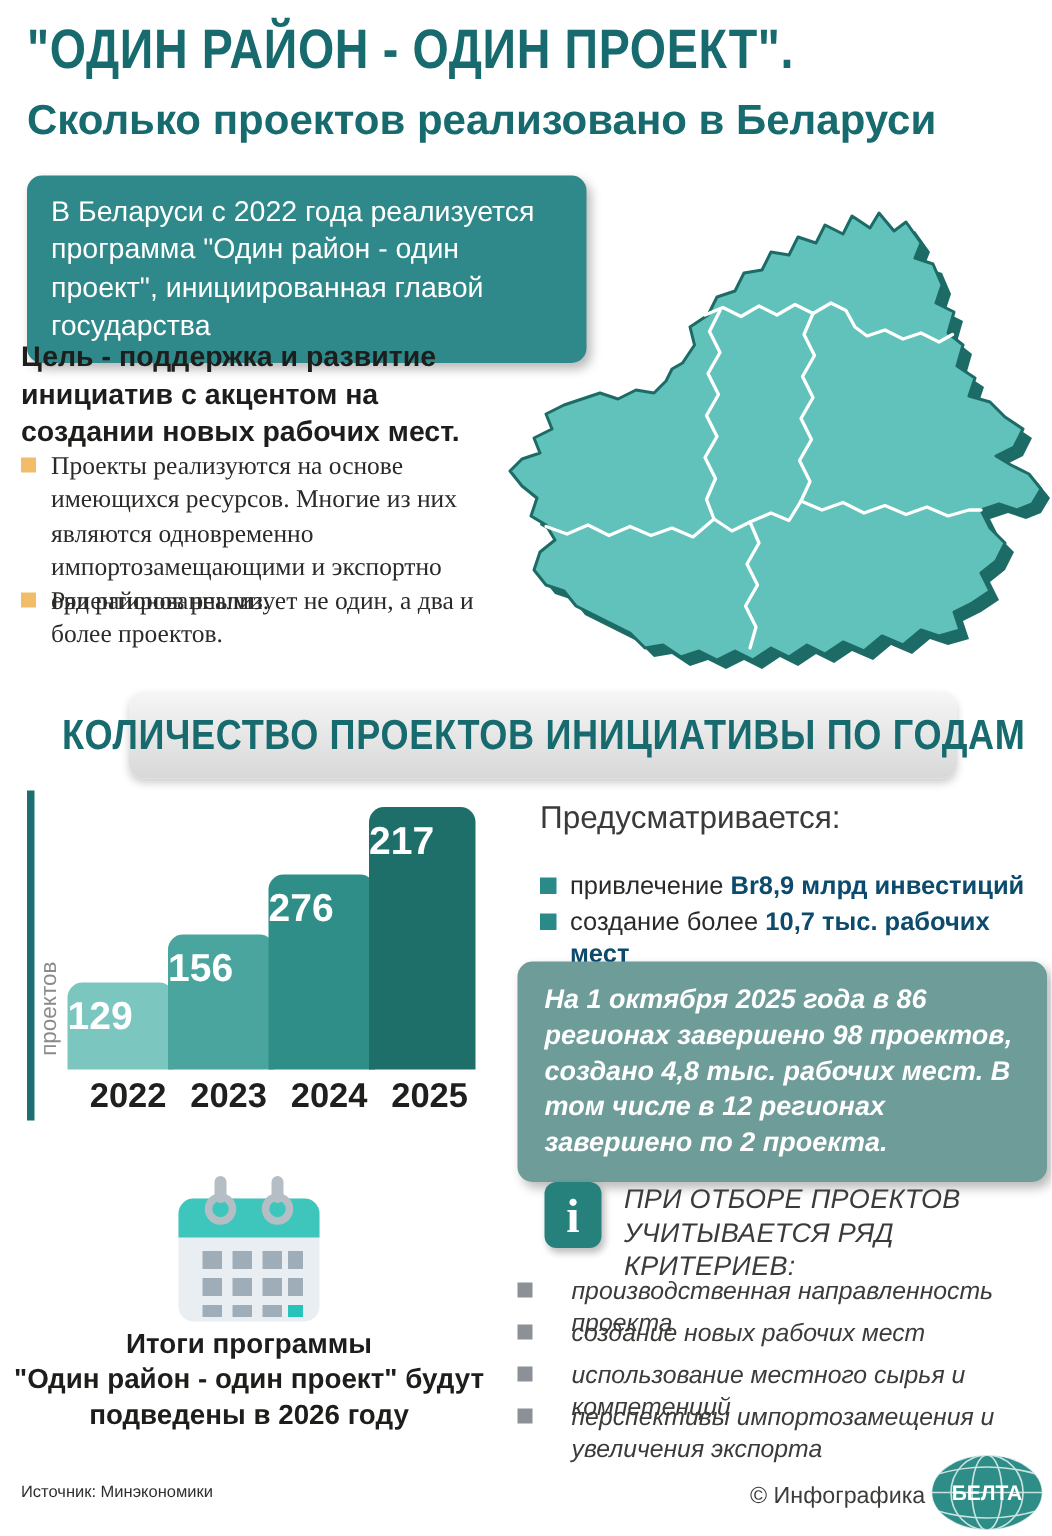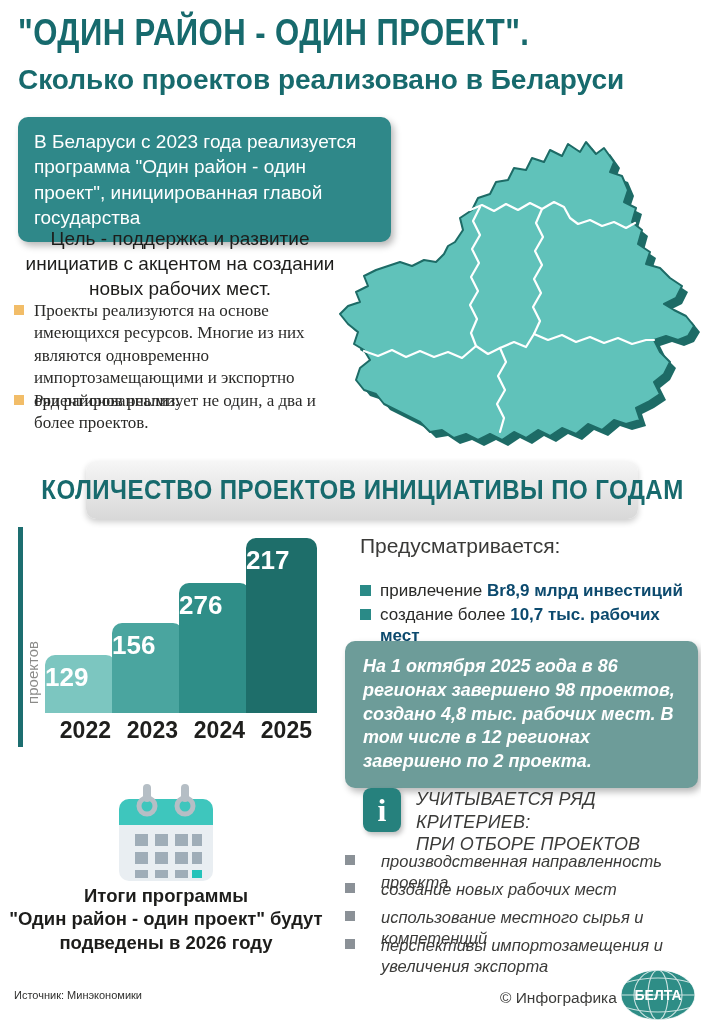--- a/index.html
+++ b/index.html
@@ -9,21 +9,21 @@
   .condensed-c{display:inline-block;transform:scaleX(0.86);transform-origin:50% 50%;white-space:nowrap;}
 
   
   .title{left:18px;top:12px;font-size:37px;font-weight:700;color:#176a6d;letter-spacing:0.5px;}
   .subtitle{left:18px;top:64px;font-size:28px;font-weight:700;color:#176a6d;}
 
   
   .intro-box{left:18px;top:117px;width:373px;box-sizing:border-box;padding:12px 16px;background:#2f8889;border-radius:10px;color:#ffffff;font-size:19px;line-height:1.33;box-shadow:3px 4px 7px rgba(0,0,0,0.28);}
 
   
-  .goal{left:14px;top:226px;width:332px;font-size:19px;line-height:1.32;font-weight:400;color:#1d1d1b;text-align:center;}
+  .goal{left:14px;top:226px;width:332px;font-size:19px;line-height:1.32;font-weight:700;color:#1d1d1b;}
   .bullet-row{left:14px;width:340px;display:flex;gap:10px;font-size:17px;line-height:1.32;color:#2a2a28;font-family:Liberation Serif, serif;}
   .sq{flex:0 0 auto;width:10px;height:10px;margin-top:5px;}
   .sq-orange{background:#f2bd68;}
   .sq-teal{background:#2a8a87;width:11px;height:11px;}
   .sq-gray{background:#8b9197;}
 
   
   .map{left:330px;top:110px;}
 
   
@@ -65,21 +65,21 @@
   .credit{left:500px;top:989px;font-size:15.5px;color:#3c3c3a;}
   .logo{left:619px;top:967px;}
 </style>
 </head>
 <body>
 
 <div class="abs title"><span class="condensed">"ОДИН РАЙОН - ОДИН ПРОЕКТ".</span></div>
 <div class="abs subtitle">Сколько проектов реализовано в Беларуси</div>
 
 <div class="abs intro-box">
-  <span>В Беларуси с 2023 года реализуется программа "Один район - один проект", инициированная главой государства</span>
+  <span>В Беларуси с 2022 года реализуется программа "Один район - один проект", инициированная главой государства</span>
 </div>
 
 <div class="abs goal">Цель - поддержка и развитие инициатив с акцентом на создании новых рабочих мест.</div>
 
 <div class="abs bullet-row" style="top:300px;">
   <span class="sq sq-orange"></span>
   <span>Проекты реализуются на основе имеющихся ресурсов. Многие из них являются одновременно импортозамещающими и экспортно ориентированными.</span>
 </div>
 <div class="abs bullet-row" style="top:390px;">
   <span class="sq sq-orange"></span>
@@ -183,22 +183,22 @@
 <div class="abs cal-caption">
   <span>Итоги программы</span>
   <span>"Один район - один проект" будут</span>
   <span>подведены в 2026 году</span>
 </div>
 
 <div class="abs info-icon">
     <span>i</span>
   </div>
 <div class="abs criteria-heading">
+  <span>ПРИ ОТБОРЕ ПРОЕКТОВ</span>
   <span>УЧИТЫВАЕТСЯ РЯД КРИТЕРИЕВ:</span>
-  <span>ПРИ ОТБОРЕ ПРОЕКТОВ</span>
 </div>
 <div class="abs criteria-item" style="top:851px;">
   <span class="sq sq-gray"></span>
   <span>производственная направленность проекта</span>
 </div>
 <div class="abs criteria-item" style="top:879px;">
   <span class="sq sq-gray"></span>
   <span>создание новых рабочих мест</span>
 </div>
 <div class="abs criteria-item" style="top:907px;">

